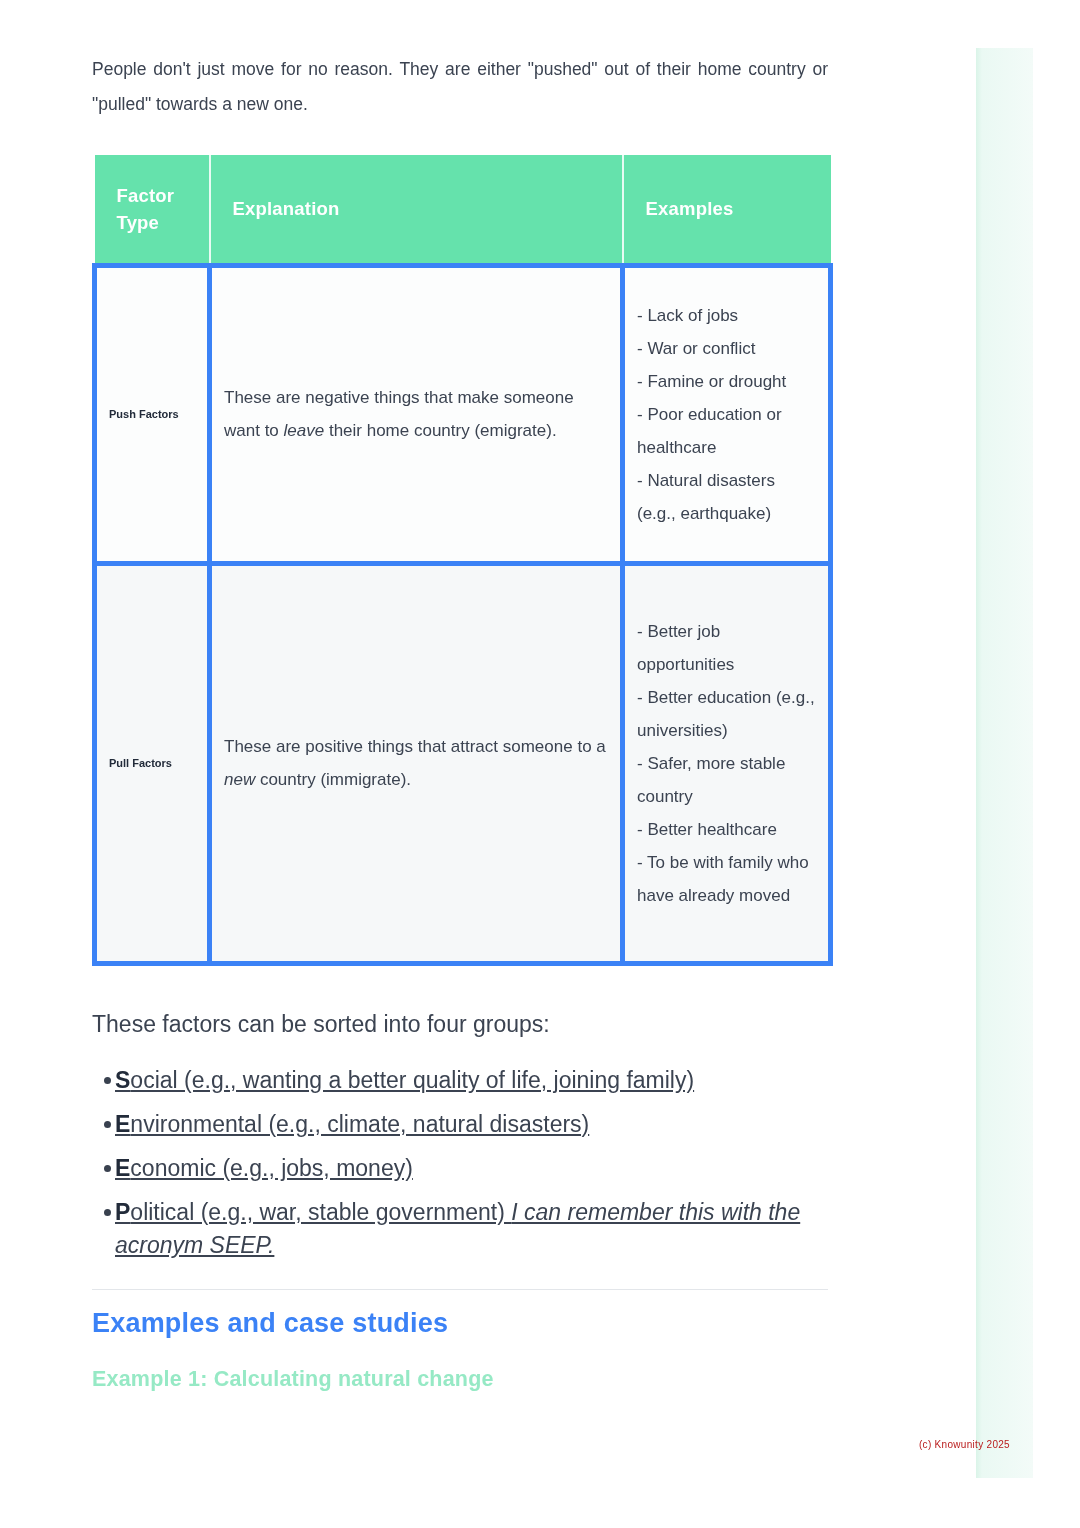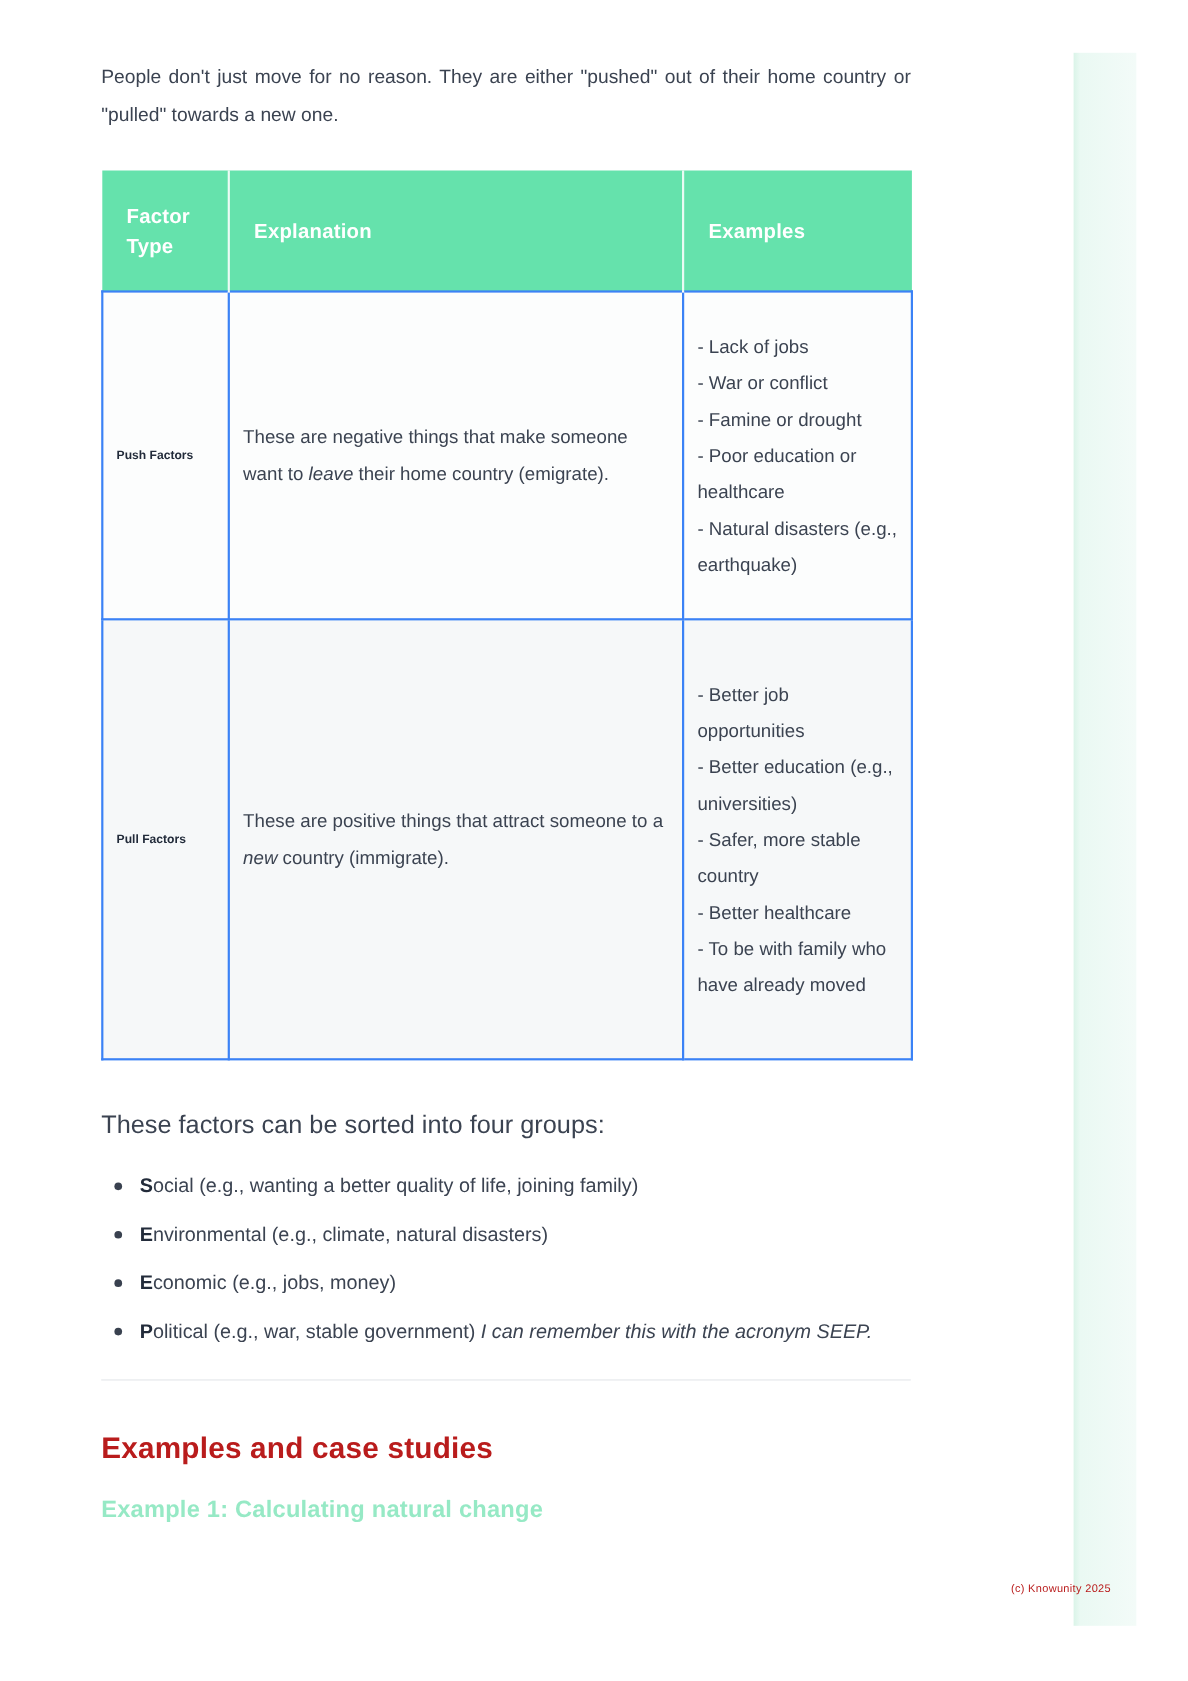--- a/index.html
+++ b/index.html
@@ -22,44 +22,44 @@
   }
   col.c1 { width:115px; } col.c2 { width:413px; } col.c3 { width:208px; }
   thead th {
     background:#65e2ac; color:#ffffff; font-weight:600; font-size:18.5px;
     height:110px; text-align:left; vertical-align:middle; padding:0 22px;
     border-right:2px solid rgba(255,255,255,.85); letter-spacing:.2px;
     line-height:27px;
   }
   thead th:last-child { border-right:none;margin-left:36px; }
   tbody td {
-    border:2px solid #3b82f6; vertical-align:middle; padding:20px 12px;
+    border:5px solid #3b82f6; vertical-align:middle; padding:20px 12px;
     font-size:17px; line-height:33px; color:#3b4351;
   }
   tr.row-push { height:298px; background:#fcfdfd; }
   tr.row-pull { height:400px; background:#f6f8f9; }
   td.factor-cell { font-weight:700; color:#222b3a; font-size:11px; }
   .ex-line { line-height:33px; }
   em.soft { font-style:italic; }
   .groups-intro { margin-top:45px; font-size:23px; color:#3b4351; }
   ul.groups { list-style:none; margin-top:26px; padding-left:12px; }
   ul.groups li {
-    display:flex; align-items:flex-start; gap:16px;
-    margin-bottom:11px; font-size:18px; line-height:33px;
+    display:flex; align-items:flex-start; gap:4px;
+    margin-bottom:11px; font-size:23px; line-height:33px;text-decoration:underline;
   }
   .dot {
     flex:0 0 auto; width:7px; height:7px; border-radius:50%;
     background:#39414f; margin-top:13px;
   }
   .li-text { max-width:700px; }
   .lead { font-weight:700; color:#222b3a; }
   .note { font-style:italic; }
   .divider { margin-top:27px; border-top:1px solid #e3e6ea; height:0; }
   h2.section {
-    margin-top:46px; font-size:27px; font-weight:700; color:#b91c1c;
+    margin-top:18px; font-size:27px; font-weight:700; color:#3b82f6;
     letter-spacing:.2px;
   }
   h3.section {
     margin-top:28px; font-size:21.5px; font-weight:700; color:#96e9c5;
     letter-spacing:.2px;
   }
   .watermark {
     position:absolute; top:1439px; right:70px; font-size:10px;
     color:#b91c1c; letter-spacing:.3px; z-index:2;
   }

